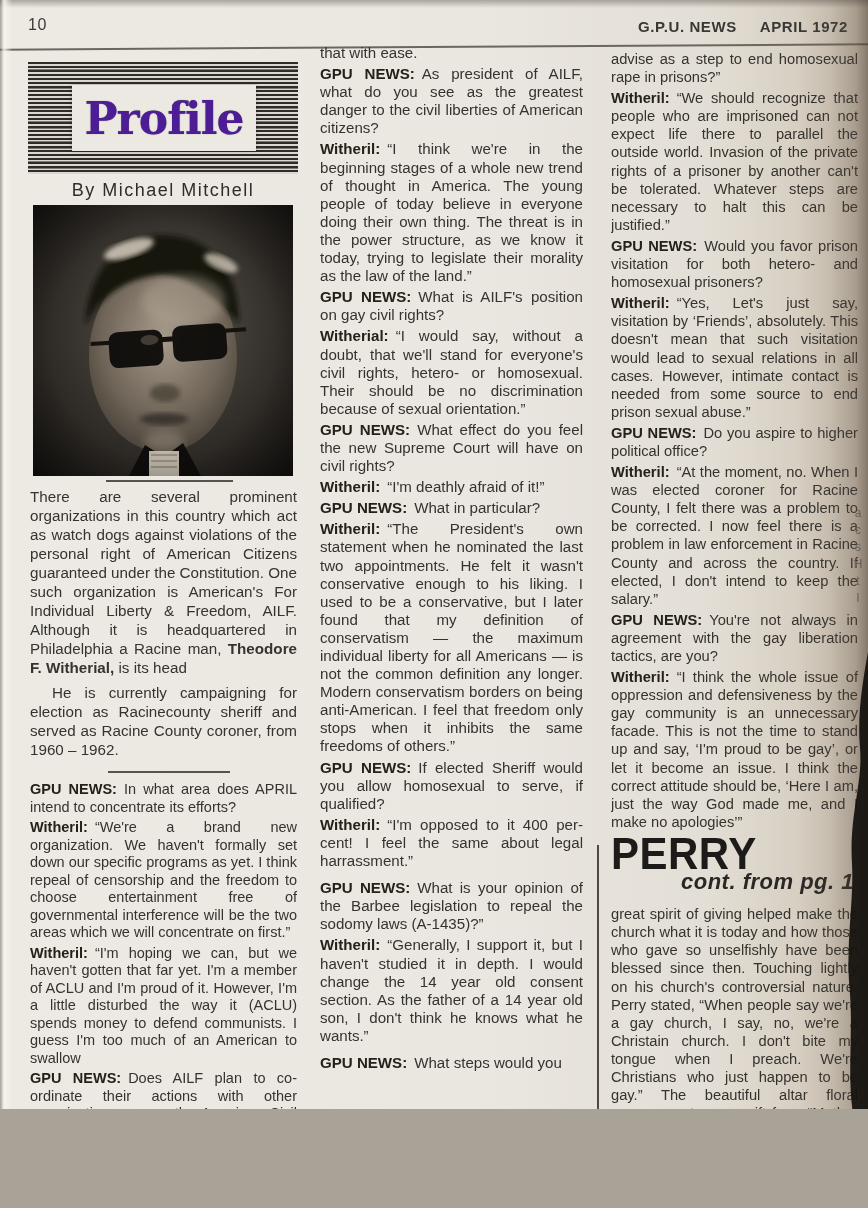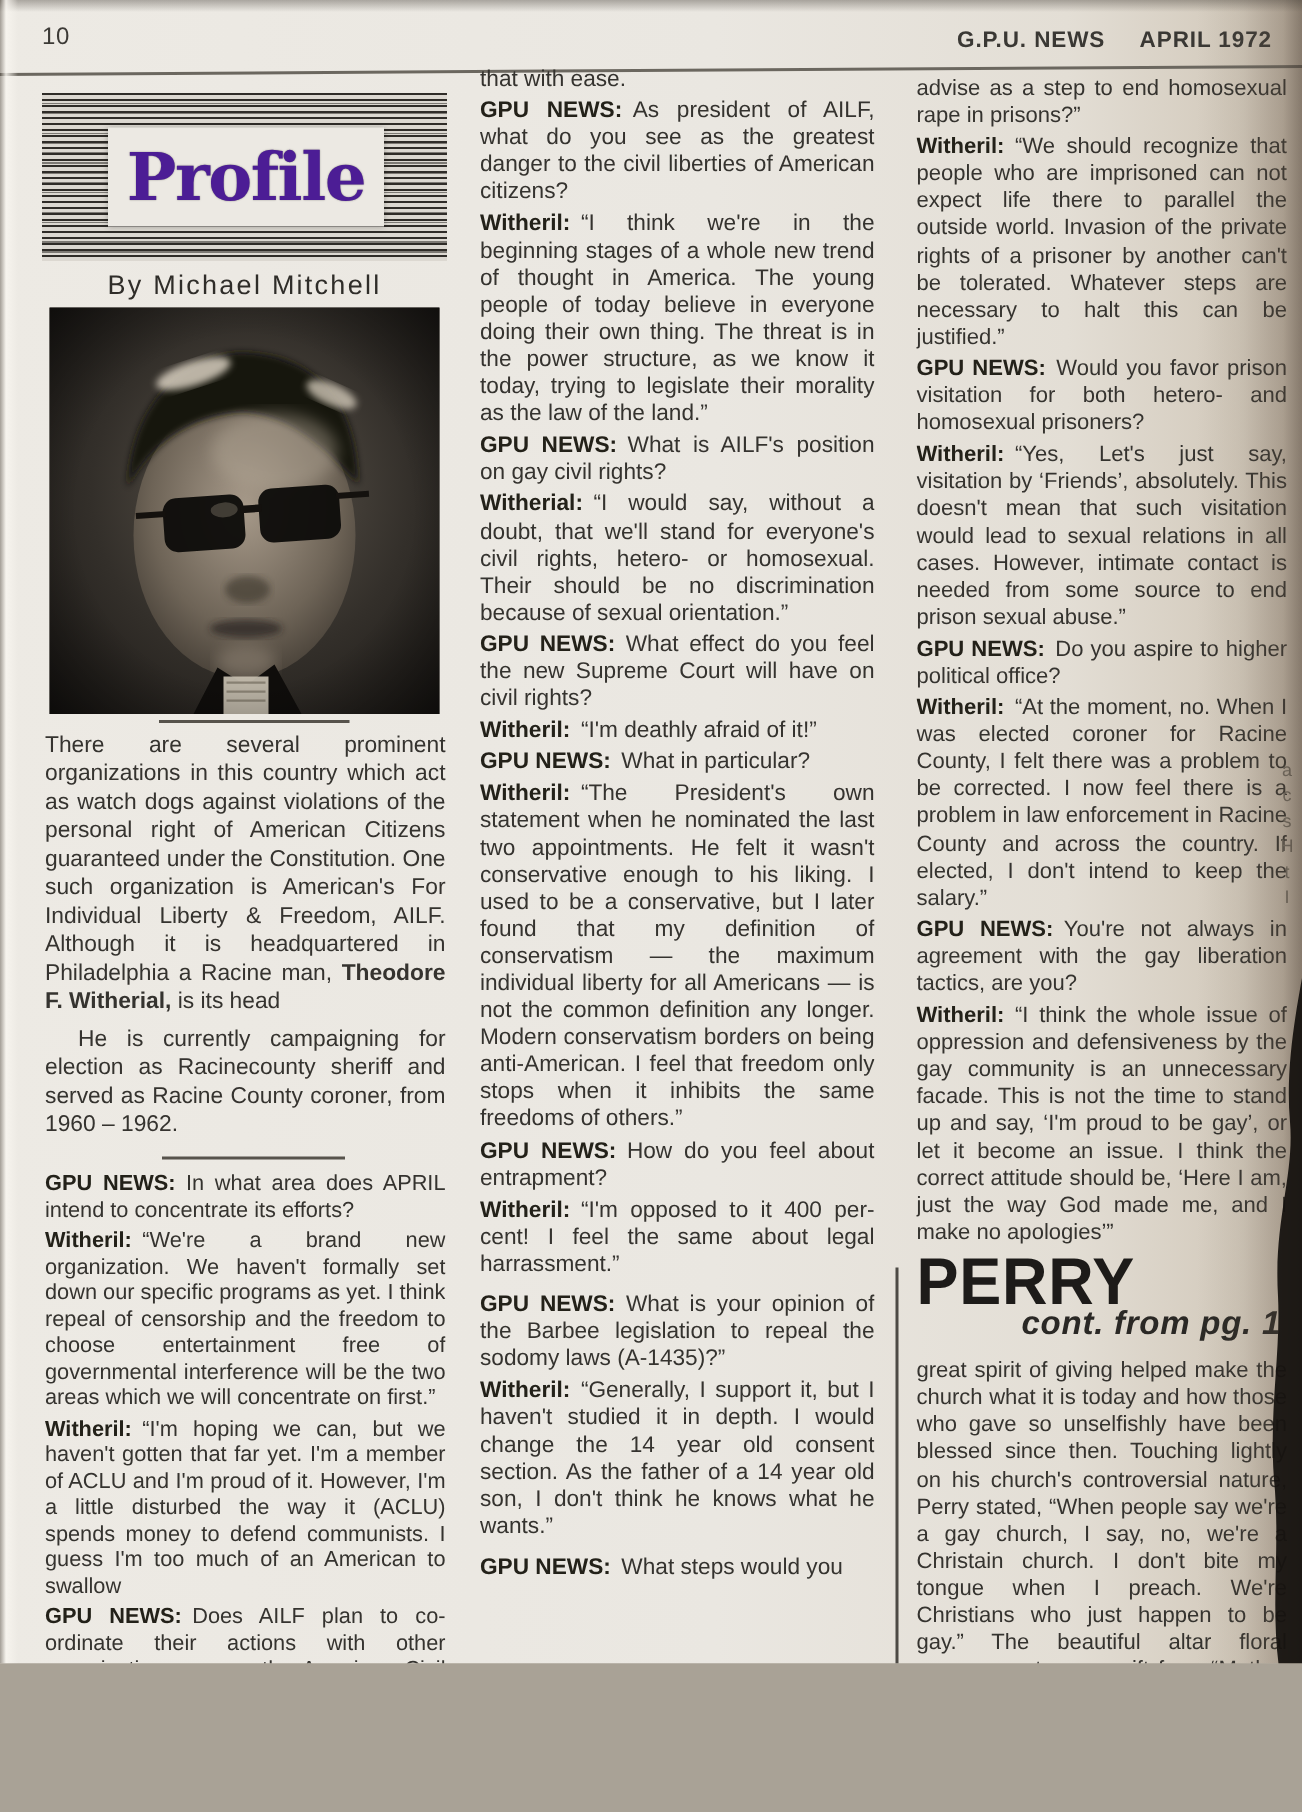--- a/index.html
+++ b/index.html
@@ -163,21 +163,21 @@
   <div class="col col-mid">
     <p class="qa"><b class="lead"></b><span>that with ease.</span></p>
     <p class="qa"><b class="lead">GPU NEWS:</b><span>As president of AILF, what do you see as the greatest danger to the civil liberties of American citizens?</span></p>
     <p class="qa"><b class="lead">Witheril:</b><span>“I think we're in the beginning stages of a whole new trend of thought in America.  The young people of today believe in everyone doing their own thing. The threat is in the power structure, as we know it today, trying to legislate their morality as the law of the land.”</span></p>
     <p class="qa"><b class="lead">GPU NEWS:</b><span>What is AILF's position on gay civil rights?</span></p>
     <p class="qa"><b class="lead">Witherial:</b><span>“I would say, without a doubt, that we'll stand for everyone's civil rights, hetero- or homosexual.  Their should be no discrimination because of sexual orientation.”</span></p>
     <p class="qa"><b class="lead">GPU NEWS:</b><span>What effect do you feel the new Supreme Court will have on civil rights?</span></p>
     <p class="qa"><b class="lead">Witheril:</b><span>“I'm deathly afraid of it!”</span></p>
     <p class="qa"><b class="lead">GPU NEWS:</b><span>What in particular?</span></p>
     <p class="qa"><b class="lead">Witheril:</b><span>“The President's own statement when he nominated the last two appointments.  He felt it wasn't conservative enough to his liking.  I used to be a conservative, but I later found that my definition of conservatism — the maximum individual liberty for all Americans — is not the common definition any longer. Modern conservatism borders on being anti-American.  I feel that freedom only stops when it inhibits the same freedoms of others.”</span></p>
-    <p class="qa"><b class="lead">GPU NEWS:</b><span>How do you feel about entrapment?</span></p>
+    <p class="qa"><b class="lead">GPU NEWS:</b><span>If elected Sheriff would you allow homosexual to serve, if qualified?</span></p>
     <p class="qa"><b class="lead">Witheril:</b><span>“I'm opposed to it 400 per-cent!  I feel the same about legal harrassment.”</span></p>
     <p class="qa gap"><b class="lead">GPU NEWS:</b><span>What is your opinion of the Barbee legislation to repeal the sodomy laws (A-1435)?”</span></p>
     <p class="qa"><b class="lead">Witheril:</b><span>“Generally, I support it, but I haven't studied it in depth. I would change the 14 year old consent section.  As the father of a 14 year old son, I don't think he knows what he wants.”</span></p>
     <p class="qa gap"><b class="lead">GPU NEWS:</b><span>What steps would you</span></p>
   </div>
 
   <div class="col col-right">
     <p class="qa"><b class="lead"></b><span>advise as a step to end homosexual rape in prisons?”</span></p>
     <p class="qa"><b class="lead">Witheril:</b><span>“We should recognize that people who are imprisoned can not expect life there to parallel the outside world.  Invasion of the private rights of a prisoner by another can't be tolerated.  Whatever steps are necessary to halt this can be justified.”</span></p>
     <p class="qa"><b class="lead">GPU NEWS:</b><span>Would you favor prison visitation for both hetero- and homosexual prisoners?</span></p>

